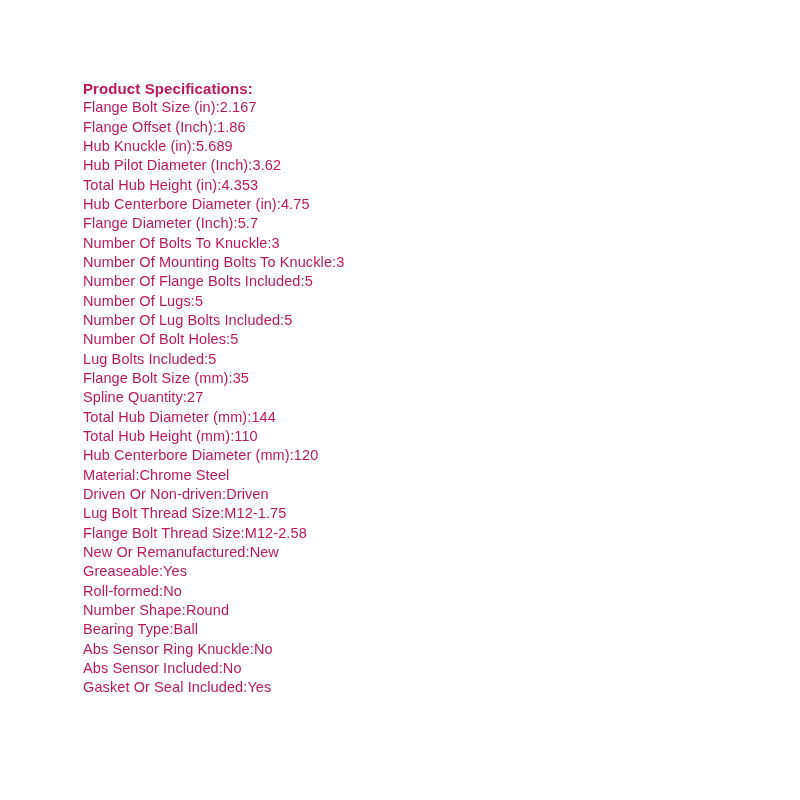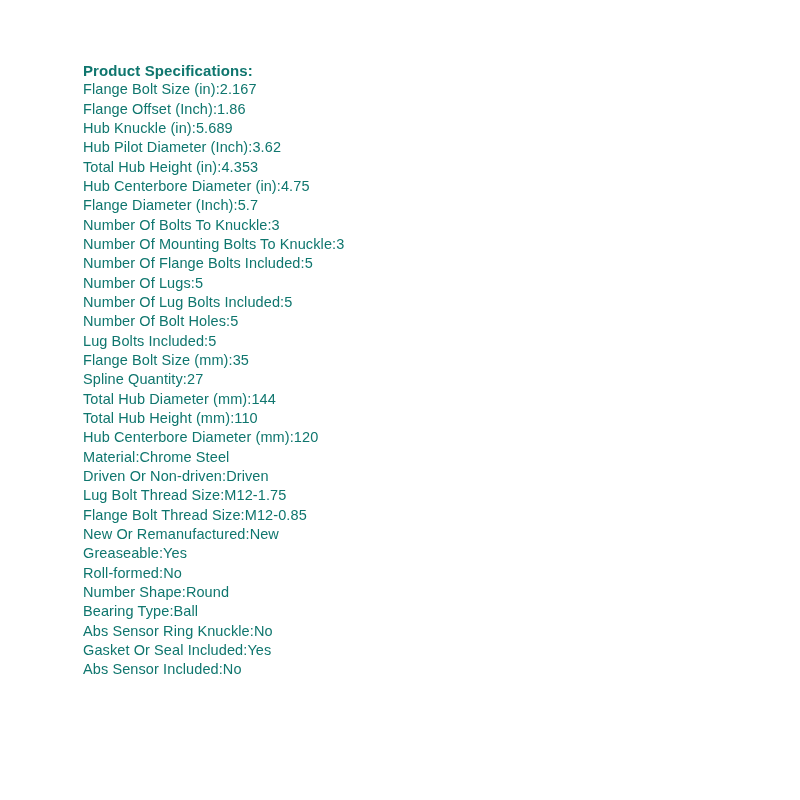--- a/index.html
+++ b/index.html
@@ -6,23 +6,23 @@
     margin: 0;
     padding: 0;
     width: 800px;
     height: 800px;
     background: #ffffff;
     font-family: "Liberation Sans", "DejaVu Sans", sans-serif;
   }
   .spec-sheet {
     position: absolute;
     left: 83px;
-    top: 61px;
+    top: 79px;
     width: 620px;
-    color: #0f766e;
+    color: #be185d;
     font-size: 14.5px;
     line-height: 19.33px;
     letter-spacing: 0.1px;
   }
   .spec-heading {
     font-weight: 700;
     font-size: 15px;
   }
   .spec-row {
     white-space: nowrap;
@@ -55,22 +55,22 @@
   <div class="spec-row"><span class="spec-label">Number Of Bolt Holes</span><span class="spec-value">5</span></div>
   <div class="spec-row"><span class="spec-label">Lug Bolts Included</span><span class="spec-value">5</span></div>
   <div class="spec-row"><span class="spec-label">Flange Bolt Size (mm)</span><span class="spec-value">35</span></div>
   <div class="spec-row"><span class="spec-label">Spline Quantity</span><span class="spec-value">27</span></div>
   <div class="spec-row"><span class="spec-label">Total Hub Diameter (mm)</span><span class="spec-value">144</span></div>
   <div class="spec-row"><span class="spec-label">Total Hub Height (mm)</span><span class="spec-value">110</span></div>
   <div class="spec-row"><span class="spec-label">Hub Centerbore Diameter (mm)</span><span class="spec-value">120</span></div>
   <div class="spec-row"><span class="spec-label">Material</span><span class="spec-value">Chrome Steel</span></div>
   <div class="spec-row"><span class="spec-label">Driven Or Non-driven</span><span class="spec-value">Driven</span></div>
   <div class="spec-row"><span class="spec-label">Lug Bolt Thread Size</span><span class="spec-value">M12-1.75</span></div>
-  <div class="spec-row"><span class="spec-label">Flange Bolt Thread Size</span><span class="spec-value">M12-0.85</span></div>
+  <div class="spec-row"><span class="spec-label">Flange Bolt Thread Size</span><span class="spec-value">M12-2.58</span></div>
   <div class="spec-row"><span class="spec-label">New Or Remanufactured</span><span class="spec-value">New</span></div>
   <div class="spec-row"><span class="spec-label">Greaseable</span><span class="spec-value">Yes</span></div>
   <div class="spec-row"><span class="spec-label">Roll-formed</span><span class="spec-value">No</span></div>
   <div class="spec-row"><span class="spec-label">Number Shape</span><span class="spec-value">Round</span></div>
   <div class="spec-row"><span class="spec-label">Bearing Type</span><span class="spec-value">Ball</span></div>
   <div class="spec-row"><span class="spec-label">Abs Sensor Ring Knuckle</span><span class="spec-value">No</span></div>
+  <div class="spec-row"><span class="spec-label">Abs Sensor Included</span><span class="spec-value">No</span></div>
   <div class="spec-row"><span class="spec-label">Gasket Or Seal Included</span><span class="spec-value">Yes</span></div>
-  <div class="spec-row"><span class="spec-label">Abs Sensor Included</span><span class="spec-value">No</span></div>
 </div>
 
 </body></html>

